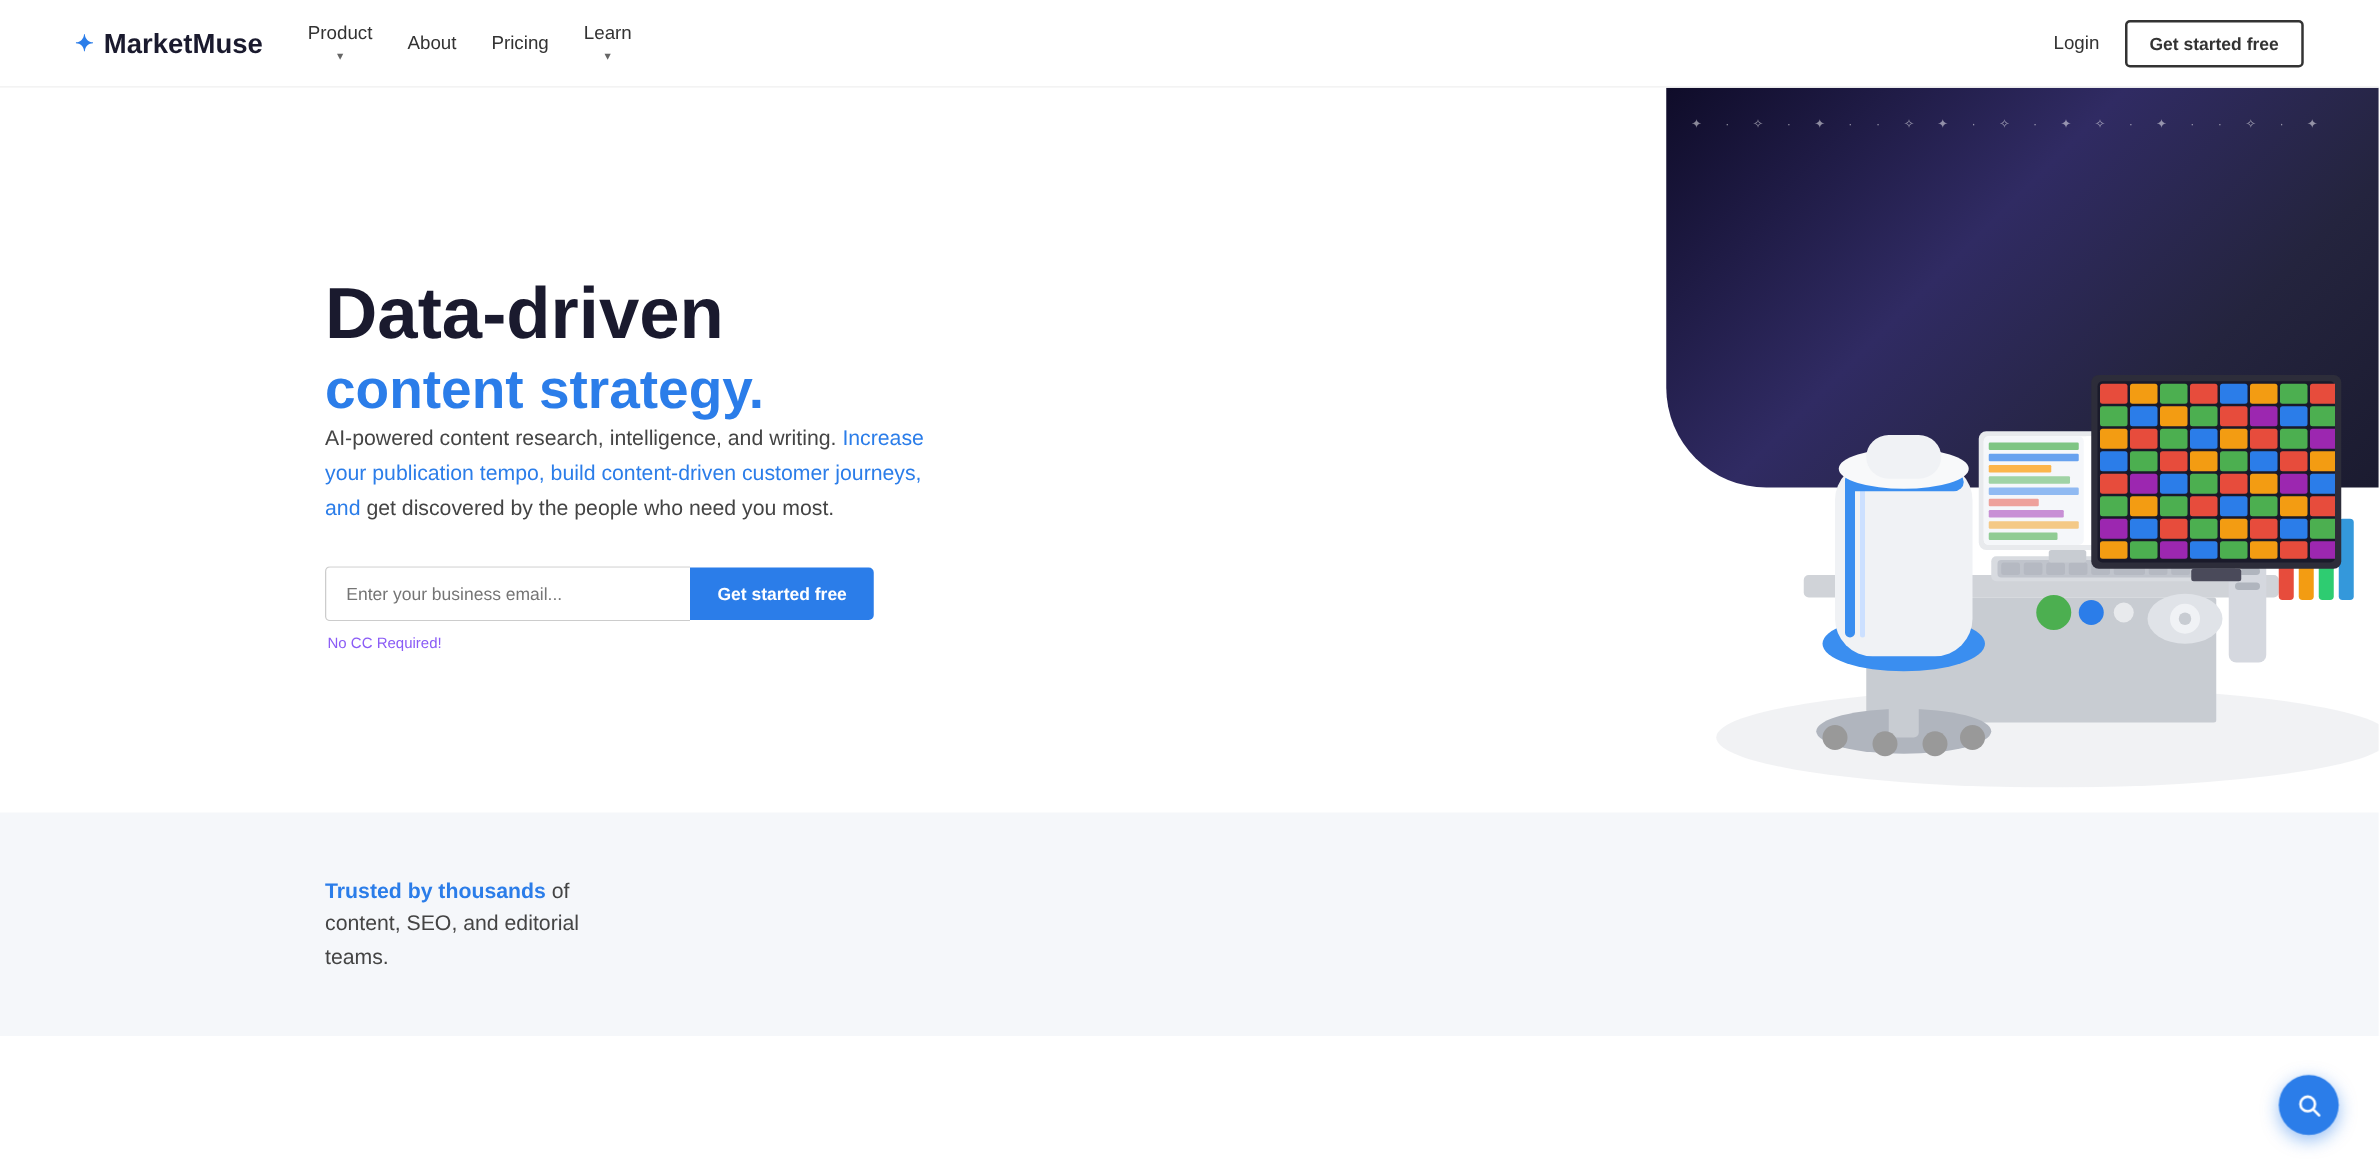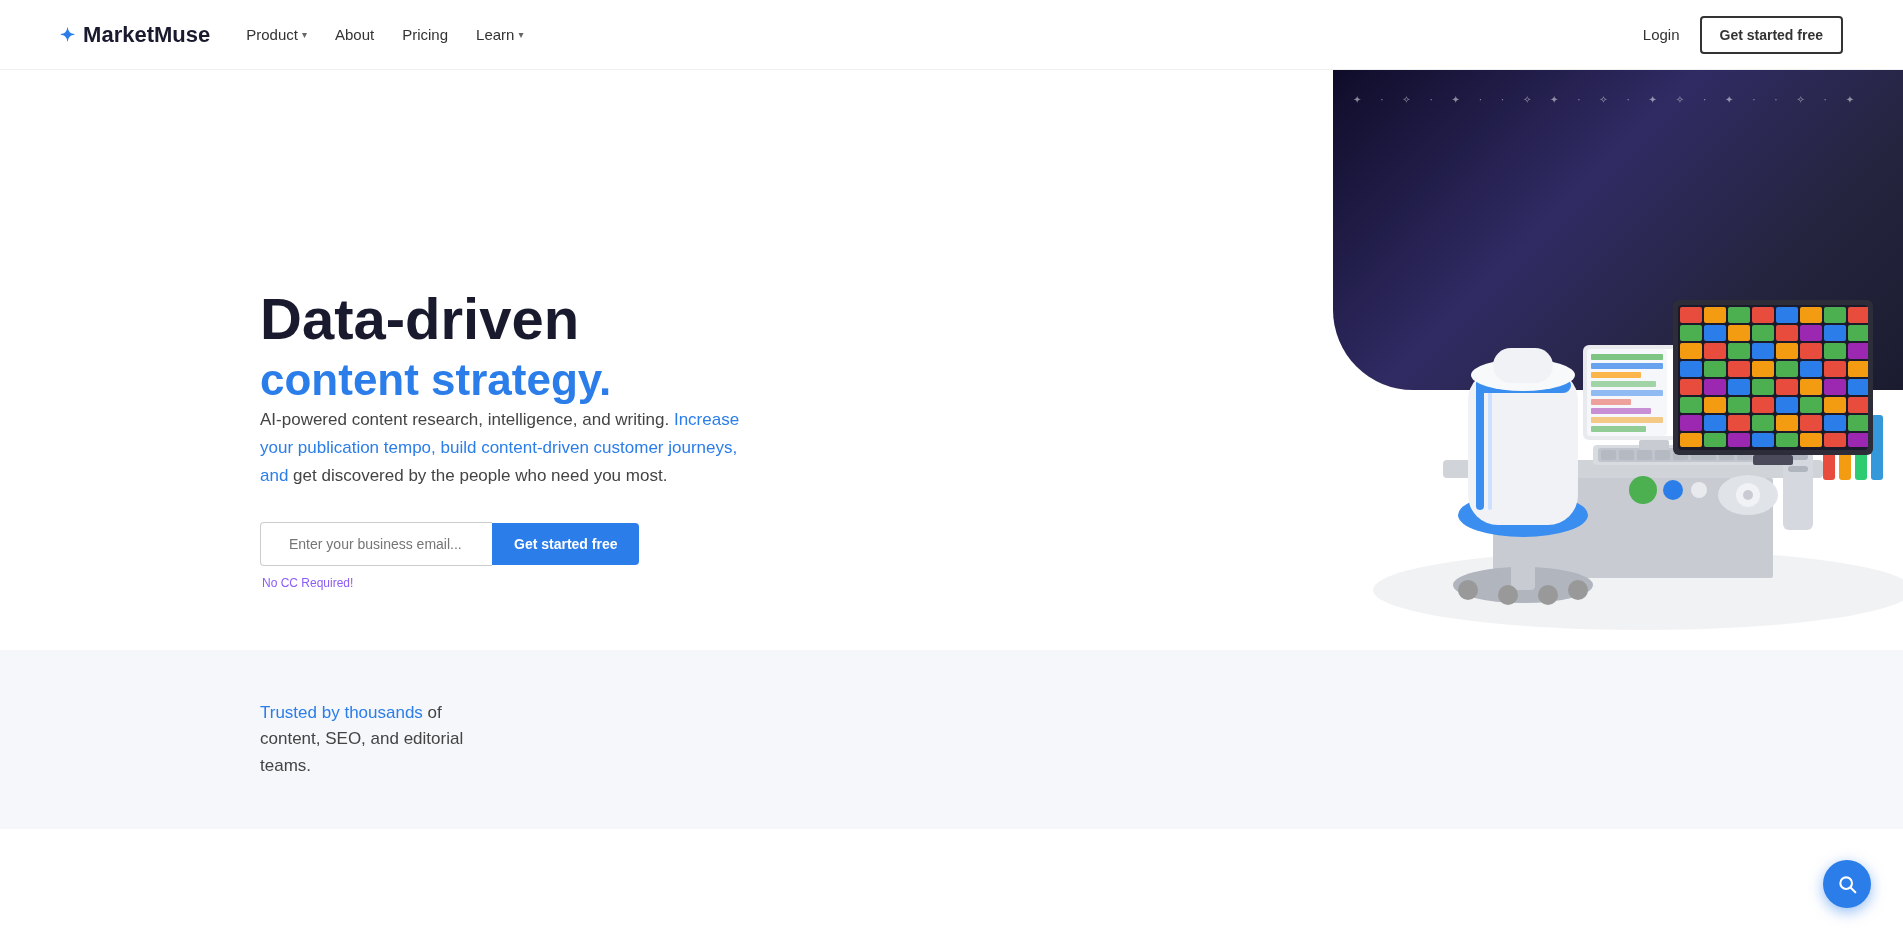--- a/index.html
+++ b/index.html
@@ -10,44 +10,44 @@
       display: flex; align-items: center; justify-content: space-between;
       padding: 0 60px; height: 70px; border-bottom: 1px solid #f0f0f0;
       position: sticky; top: 0; background: #fff; z-index: 100;
     }
     .nav-left { display: flex; align-items: center; gap: 36px; }
     .logo { display: flex; align-items: center; gap: 8px; font-size: 22px; font-weight: 700; color: #1a1a2e; text-decoration: none; }
     .logo-icon { color: #2b7de9; font-size: 18px; }
     .nav-links { display: flex; align-items: center; gap: 28px; }
     .nav-link {
       font-size: 15px; color: #333; text-decoration: none; cursor: pointer;
-      display: flex; align-items: center; gap: 4px;
+      display: flex; align-items: center; gap: 4px; flex-direction: column;
     }
     .chevron { font-size: 10px; color: #666; }
     .nav-right { display: flex; align-items: center; gap: 20px; }
     .btn-login { font-size: 15px; color: #333; cursor: pointer; background: none; border: none; margin-left: 40px; }
     .btn-get-started-nav {
       font-size: 14px; font-weight: 600; color: #333; cursor: pointer;
       background: #fff; border: 2px solid #333; border-radius: 4px;
       padding: 9px 18px;
     }
 
     
     .hero {
-      display: flex; align-items: flex-end; justify-content: space-between;
+      display: flex; align-items: center; justify-content: space-between;
       padding: 80px 60px 60px 260px; min-height: 580px; position: relative; overflow: hidden;
     }
     .hero-content { max-width: 560px; flex-shrink: 0; }
     .hero-title-black { font-size: 58px; font-weight: 800; color: #1a1a2e; line-height: 1.1; }
     .hero-title-blue { font-size: 44px; font-weight: 800; color: #2b7de9; line-height: 1.15; margin-top: 4px; }
     .hero-desc { font-size: 17px; color: #444; line-height: 1.65; max-width: 500px; }
     .hero-desc-highlight { color: #2b7de9; }
     .hero-form { display: flex; gap: 0; margin-top: 32px; align-items: center; }
     .hero-email {
-      width: 232px; padding: 13px 28px; font-size: 14px; color: #666;
+      width: 292px; padding: 13px 16px; font-size: 14px; color: #666;
       border: 1.5px solid #ccc; border-radius: 4px 0 0 4px; outline: none;
       border-right: none;
     }
     .btn-get-started-hero {
       padding: 13px 22px; font-size: 14px; font-weight: 700; color: #fff;
       background: #2b7de9; border: none; border-radius: 0 4px 4px 0; cursor: pointer;
       white-space: nowrap;
     }
     .hero-disclaimer { font-size: 12px; color: #8b5cf6; margin-top: 10px; margin-left: 2px; }
 
@@ -76,21 +76,21 @@
       position: absolute; bottom: 20px; right: 20px;
       width: 620px; height: 480px;
     }
 
     
     .trusted-section {
       background: #f5f7fa; padding: 50px 60px 50px 260px;
       display: flex; align-items: center; gap: 80px;
     }
     .trusted-text { font-size: 17px; color: #444; line-height: 1.55; max-width: 240px; }
-    .trusted-text strong { color: #2b7de9; font-weight: 400; }
+    .trusted-text strong { color: #2b7de9; font-weight: 700; }
     .trusted-logos { display: flex; align-items: center; gap: 70px; flex-wrap: wrap; }
     .logo-item { font-size: 20px; font-weight: 800; color: #222; letter-spacing: 2px; }
     .logo-discover { font-size: 26px; font-weight: 900; letter-spacing: 1px; }
     .logo-lionbridge { font-size: 18px; font-weight: 700; letter-spacing: 3px; }
     .logo-motleyfool { display: flex; align-items: center; gap: 8px; font-size: 16px; font-weight: 700; }
     .logo-on24 { font-size: 22px; font-weight: 800; letter-spacing: 1px; }
     .fool-box {
       width: 36px; height: 36px; border: 2px solid #333; border-radius: 4px;
       display: flex; align-items: center; justify-content: center;
       font-size: 18px;

